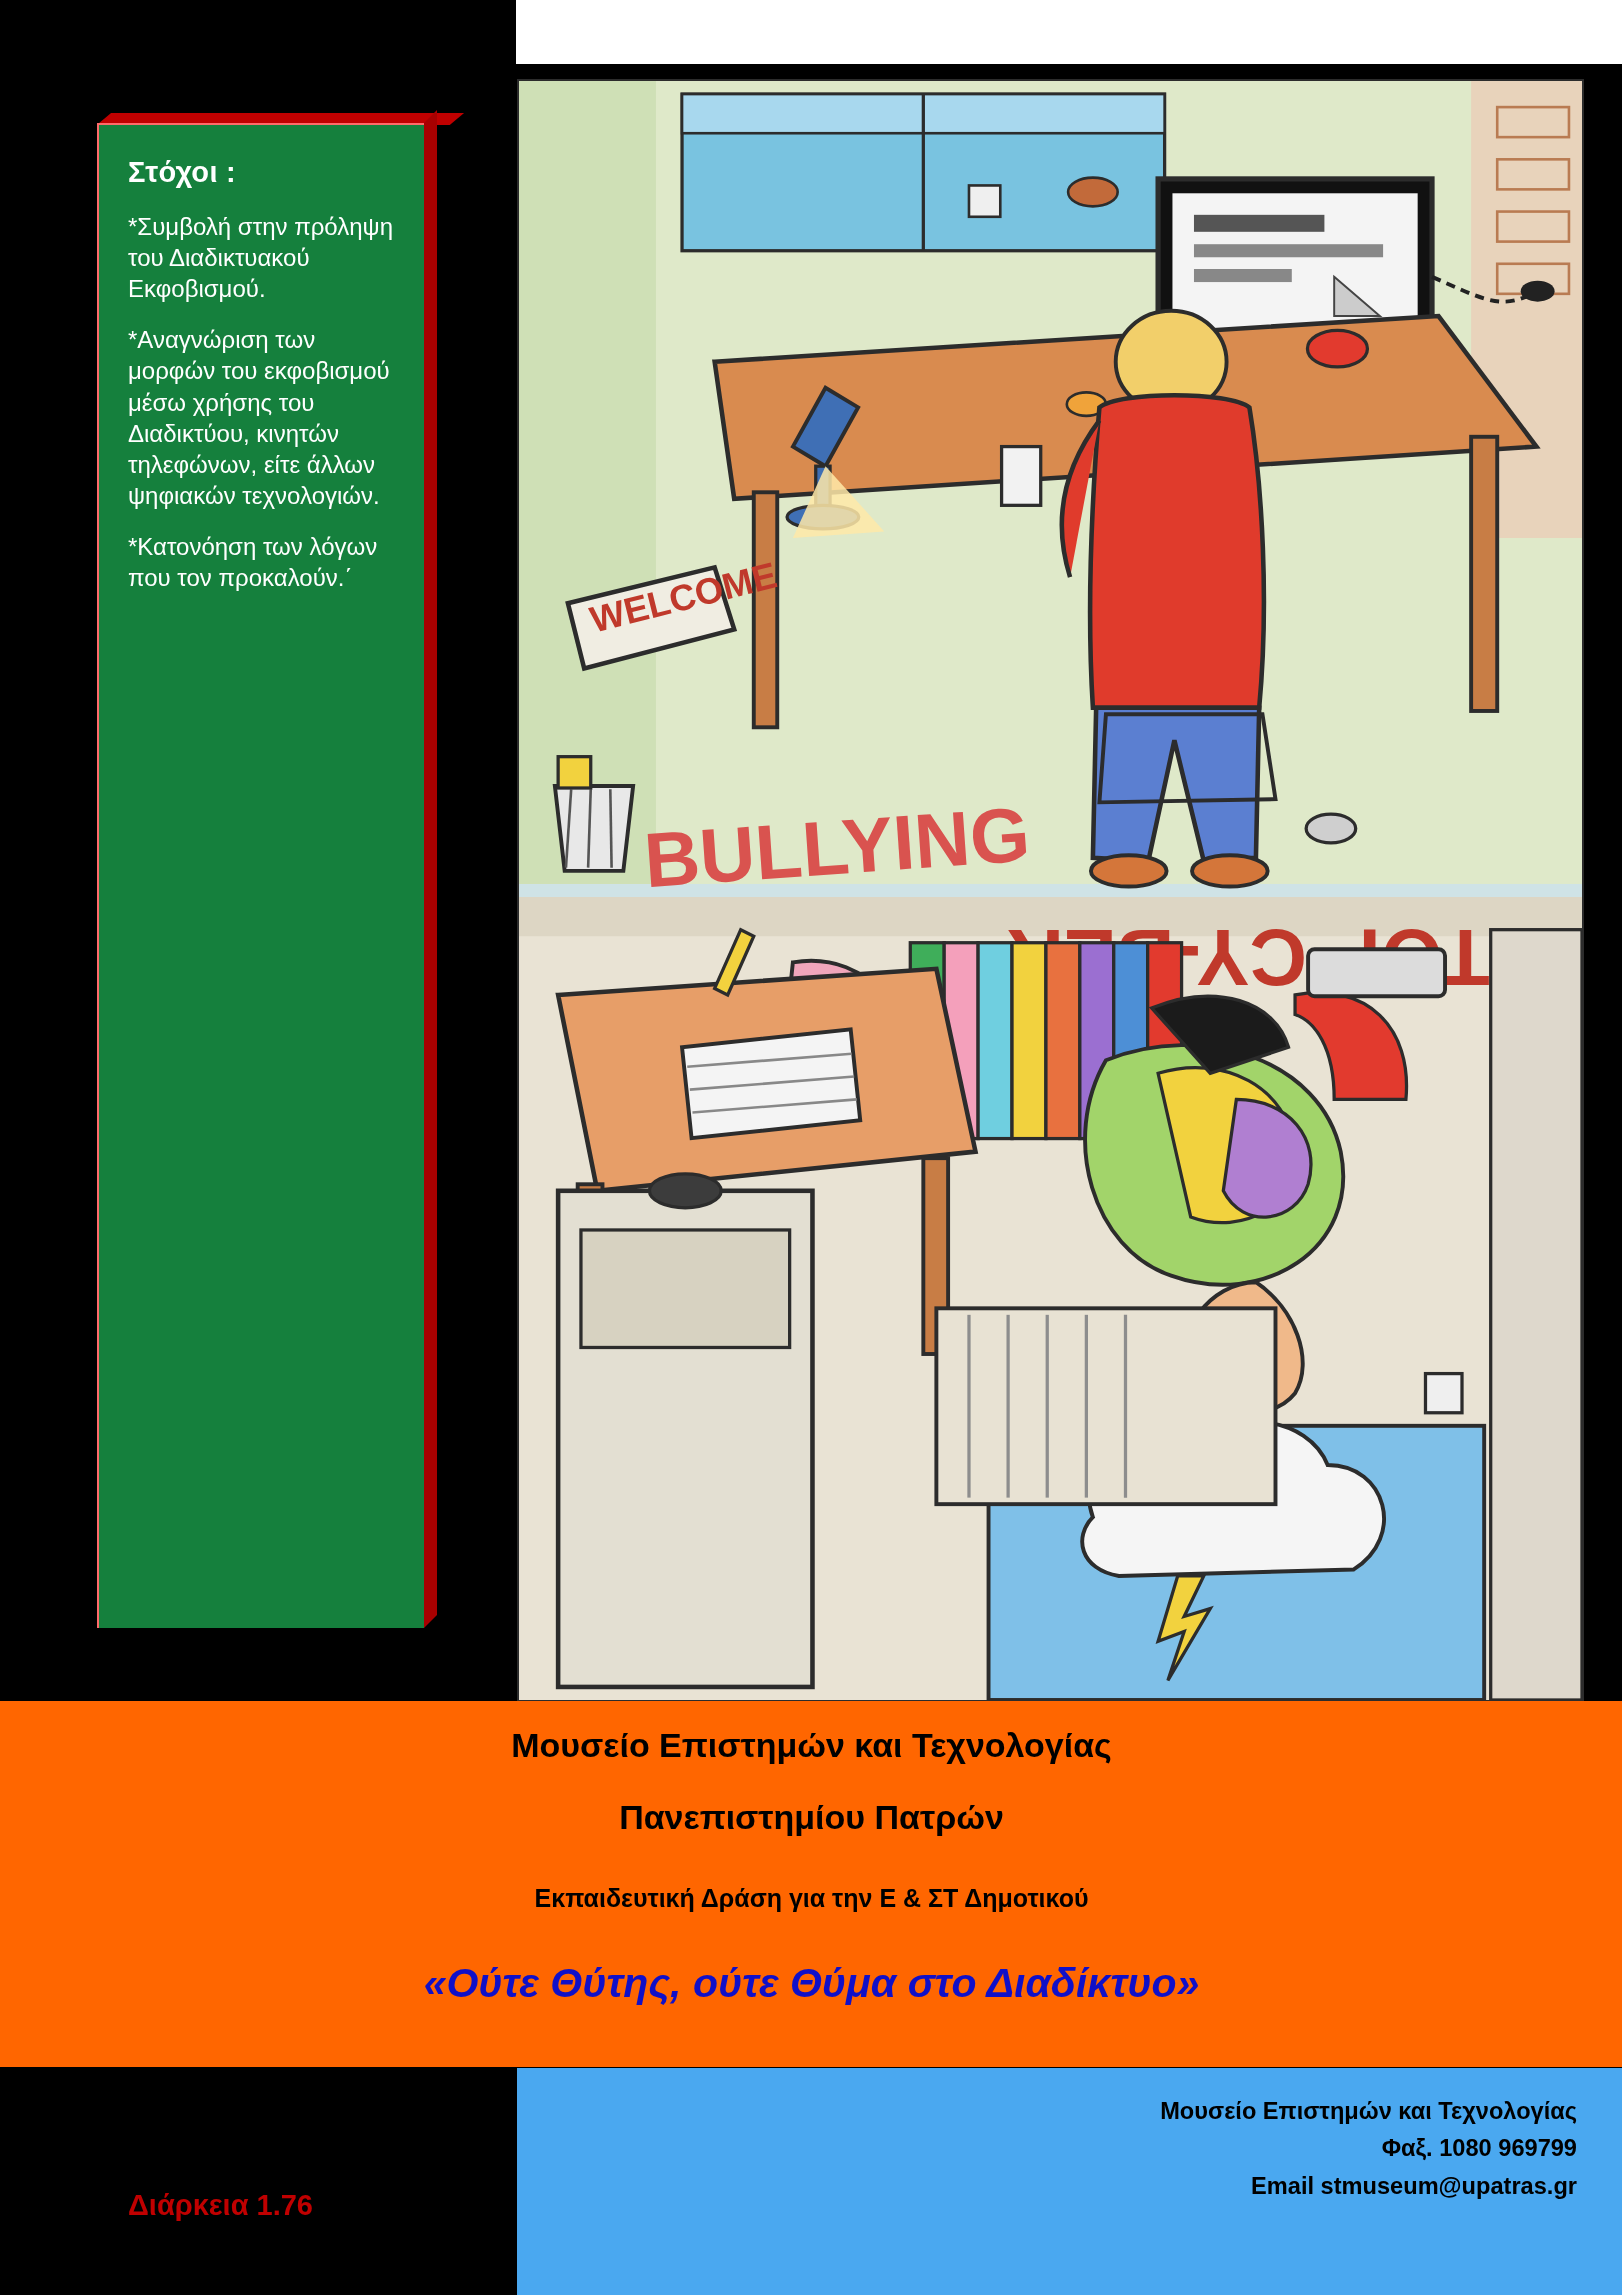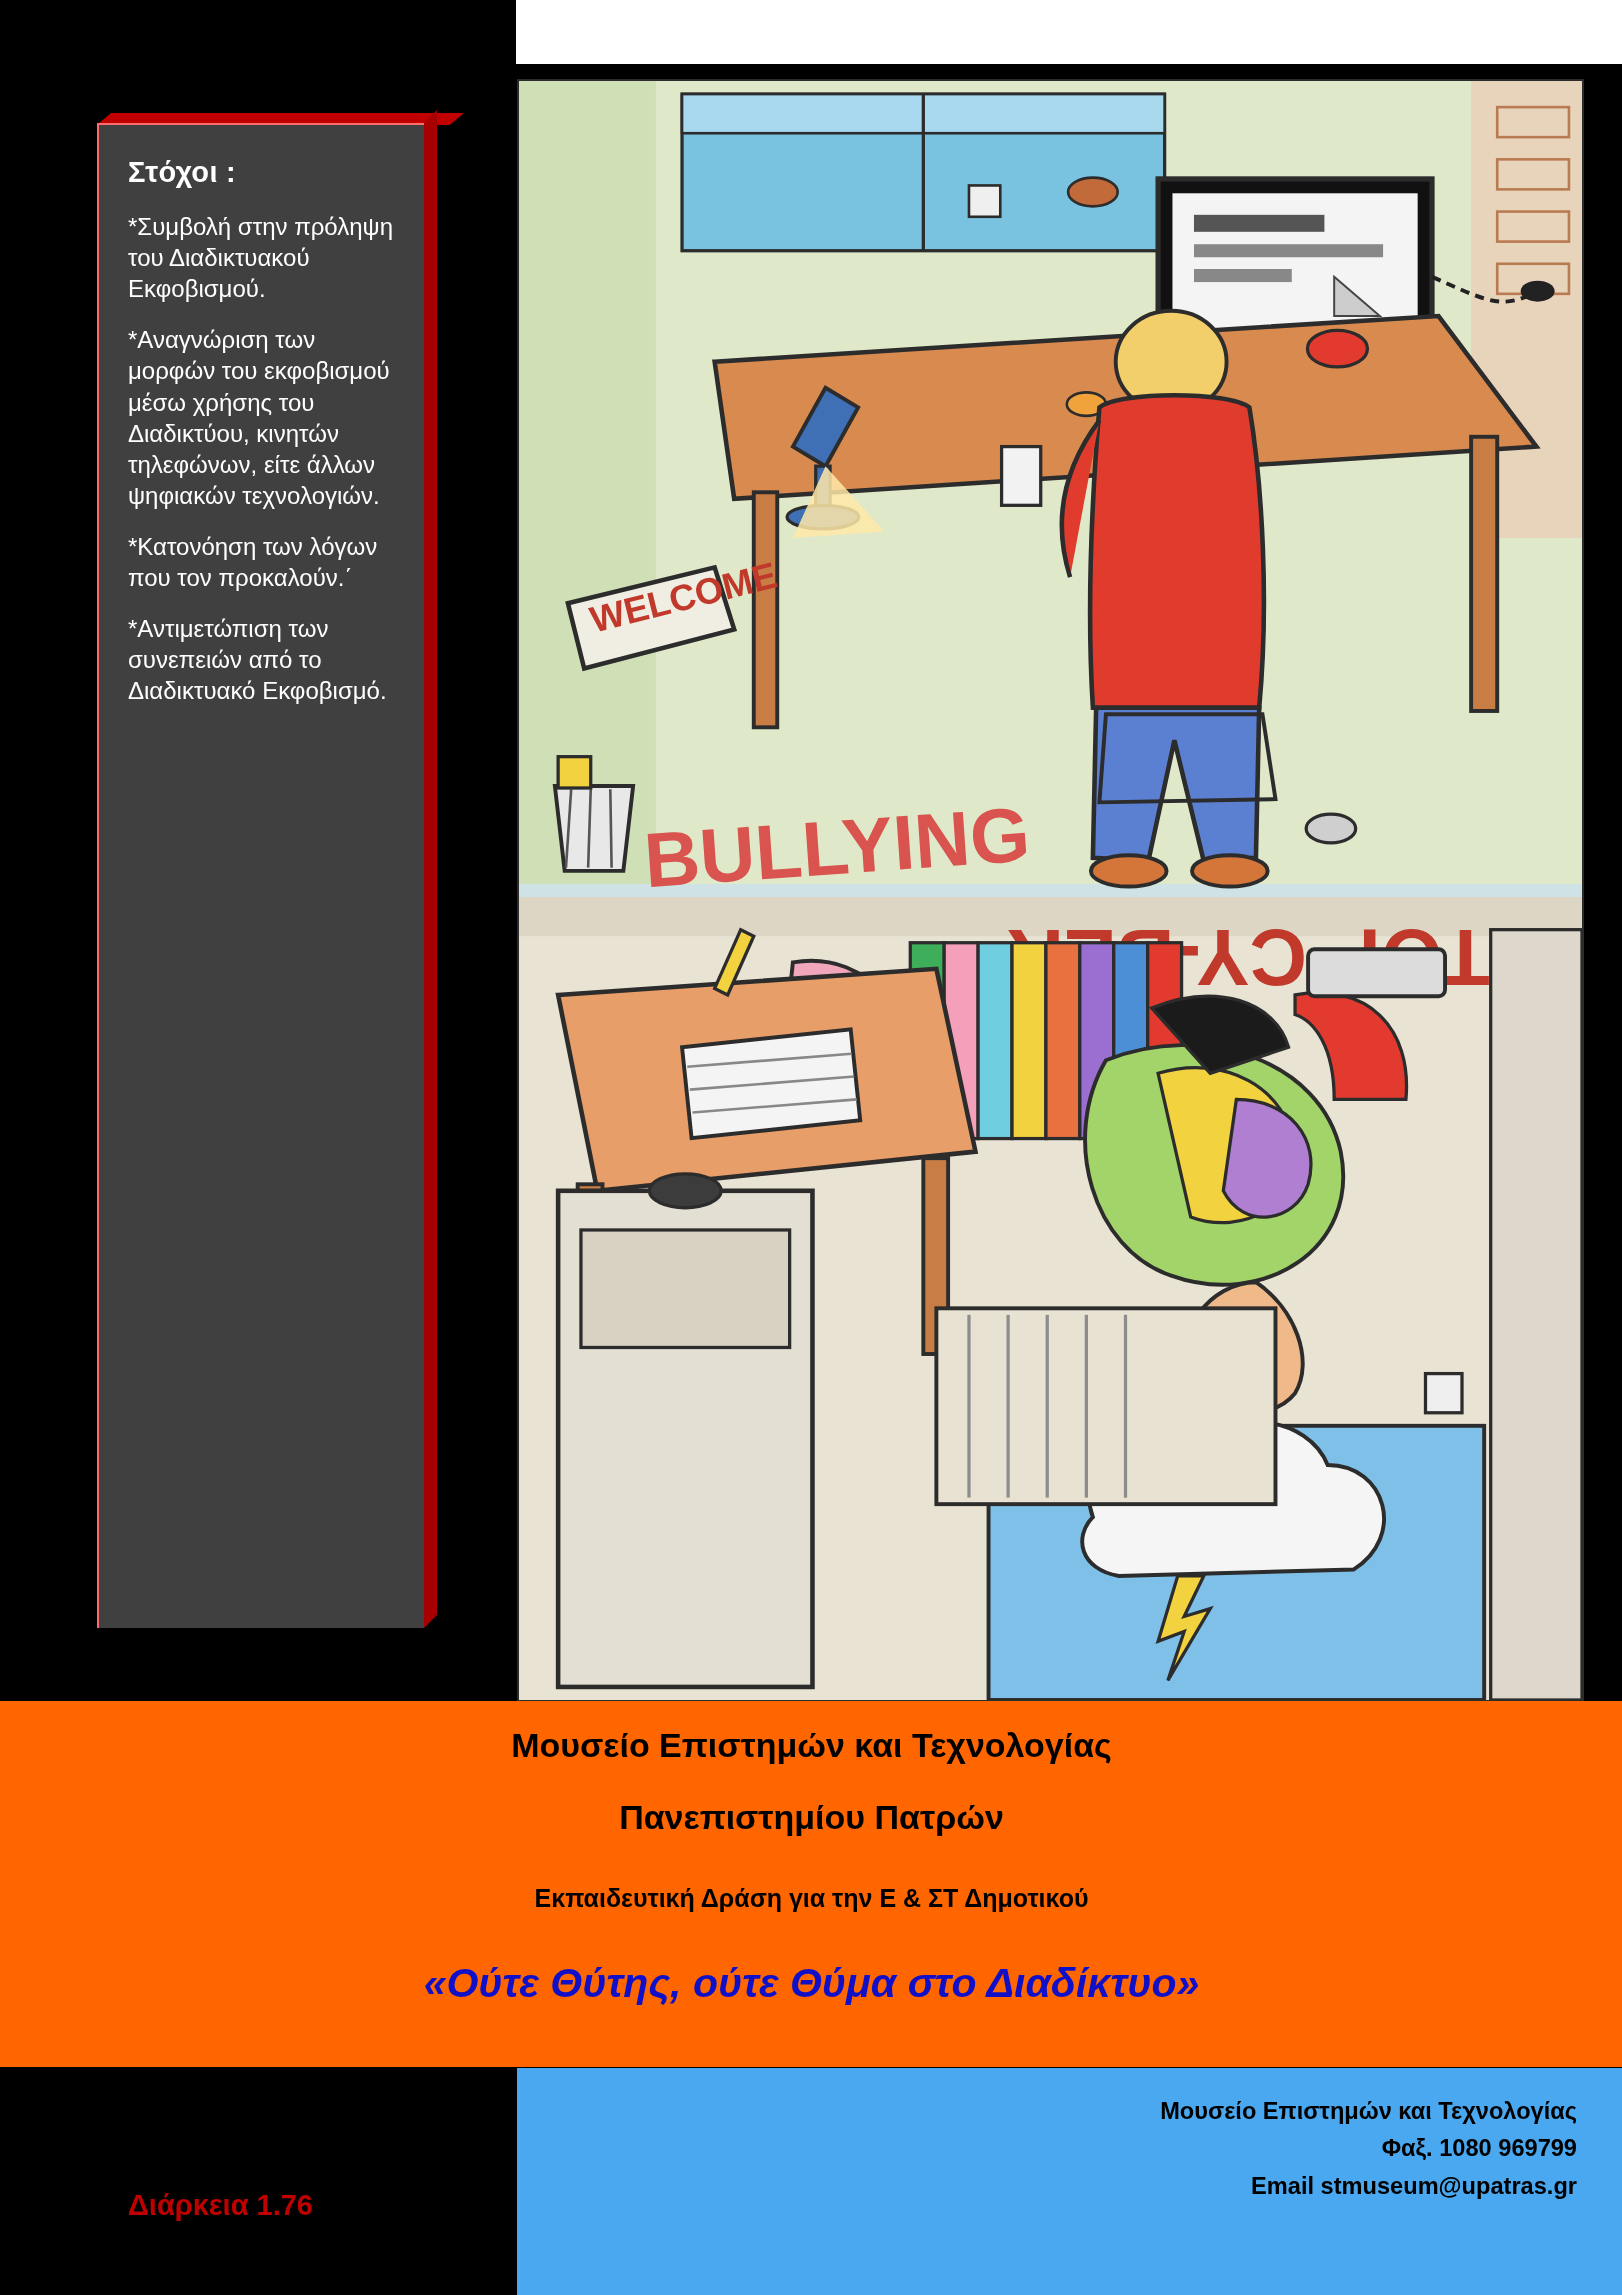--- a/index.html
+++ b/index.html
@@ -32,21 +32,21 @@
     width: 1107px;
     height: 64px;
     background: #ffffff;
   }
   .goals-box {
     position: absolute;
     left: 97px;
     top: 123px;
     width: 327px;
     height: 1505px;
-    background: #404040;
+    background: #15803d;
     border-top: 2.6px solid #ff6a6a;
     border-left: 2.6px solid #ff6a6a;
     box-sizing: border-box;
     padding: 31px 23.6px 0 29px;
   }
   .goals-top-bevel {
     position: absolute;
     left: 97px;
     top: 113px;
     width: 353px;
@@ -176,21 +176,20 @@
 
   <div class="top-white"></div>
 
   <div class="goals-top-bevel"></div>
   <div class="goals-side-bevel"></div>
   <div class="goals-box">
     <p class="goals-title">Στόχοι :</p>
     <p class="goals-item">*Συμβολή στην πρόληψη του Διαδικτυακού Εκφοβισμού.</p>
     <p class="goals-item">*Αναγνώριση των μορφών του εκφοβισμού μέσω  χρήσης του  Διαδικτύου, κινητών τηλεφώνων, είτε άλλων ψηφιακών τεχνολογιών.</p>
     <p class="goals-item">*Κατονόηση των λόγων που τον προκαλούν.΄</p>
-    <p class="goals-item">*Αντιμετώπιση των συνεπειών από το Διαδικτυακό Εκφοβισμό.</p>
   </div>
 
   <div class="art-frame">
     <svg class="art-svg" viewBox="0 0 1630 2480" preserveAspectRatio="none">
 
       <rect x="0" y="0" width="1630" height="1230" fill="#dfe9c9"></rect>
       <rect x="0" y="0" width="210" height="1230" fill="#cfe0b6"></rect>
 
       <rect x="250" y="20" width="740" height="240" fill="#79c3e0" stroke="#2c2c2c" stroke-width="5"></rect>
       <rect x="250" y="20" width="740" height="60" fill="#a8d8ee" stroke="#2c2c2c" stroke-width="4"></rect>

